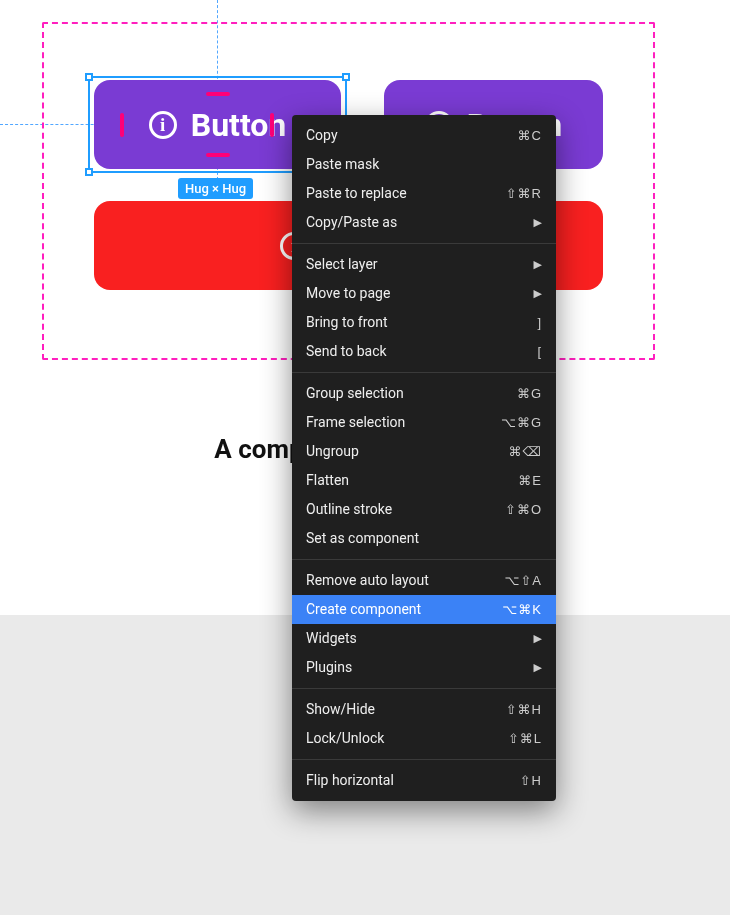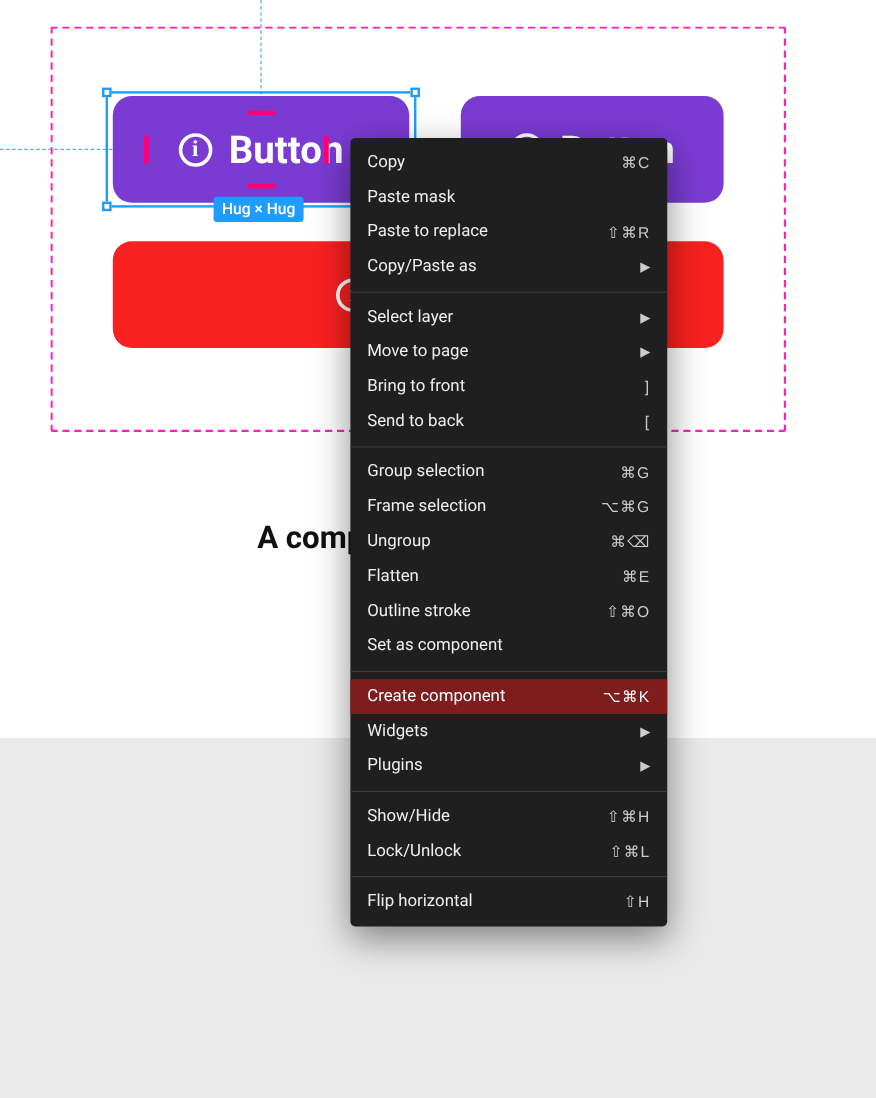--- a/index.html
+++ b/index.html
@@ -96,21 +96,21 @@
   .h-tr { right: -5px; top: -5px; }
   .h-bl { left: -5px; bottom: -5px; }
   .h-br { right: -5px; bottom: -5px; }
   .al-marker { position: absolute; background: #f07; }
   .al-top    { left: 50%; top: 14px; width: 24px; height: 4px; transform: translateX(-50%); border-radius: 2px;}
   .al-bottom { left: 50%; bottom: 14px; width: 24px; height: 4px; transform: translateX(-50%); border-radius: 2px;}
   .al-left   { top: 50%; left: 30px;  width: 4px; height: 24px; transform: translateY(-50%); border-radius: 2px;}
   .al-right  { top: 50%; left: 180px; width: 4px; height: 24px; transform: translateY(-50%); border-radius: 2px;}
   .size-badge {
     position: absolute;
-    left: 178px; top: 164px;
+    left: 178px; top: 178px;
     background: #1f9dff;
     color: #fff;
     font-size: 13px;
     font-weight: 500;
     padding: 3px 7px;
     border-radius: 3px;
   }
   
   .ctx-menu {
     position: absolute;
@@ -126,21 +126,21 @@
     margin-top: 15px;
   }
   .ctx-item {
     display: flex;
     align-items: center;
     justify-content: space-between;
     padding: 5px 14px;
     line-height: 19px;
     cursor: default;
   }
-  .ctx-item.highlight { background: #7f1d1d; color: #fff; }
+  .ctx-item.highlight { background: #3b82f6; color: #fff; }
   .ctx-sep { height: 1px; background: #3a3a3a; margin: 6px 0; }
   .ctx-shortcut {
     font-size: 13px;
     color: #ccc;
     letter-spacing: 1px;
     font-family: -apple-system, sans-serif;
   }
   .ctx-item.highlight .ctx-shortcut { color: #fff; }
   .submenu-arrow {
     font-size: 11px; color: #ccc;
@@ -235,20 +235,24 @@
       <span class="ctx-shortcut">⌘E</span>
     </div>
     <div class="ctx-item">
       <span>Outline stroke</span>
       <span class="ctx-shortcut">⇧⌘O</span>
     </div>
     <div class="ctx-item">
       <span>Set as component</span>
     </div>
     <div class="ctx-sep"></div>
+    <div class="ctx-item">
+      <span>Remove auto layout</span>
+      <span class="ctx-shortcut">⌥⇧A</span>
+    </div>
     <div class="ctx-item highlight">
       <span>Create component</span>
       <span class="ctx-shortcut">⌥⌘K</span>
     </div>
     <div class="ctx-item">
       <span>Widgets</span>
       <span class="submenu-arrow">▶</span>
     </div>
     <div class="ctx-item">
       <span>Plugins</span>

